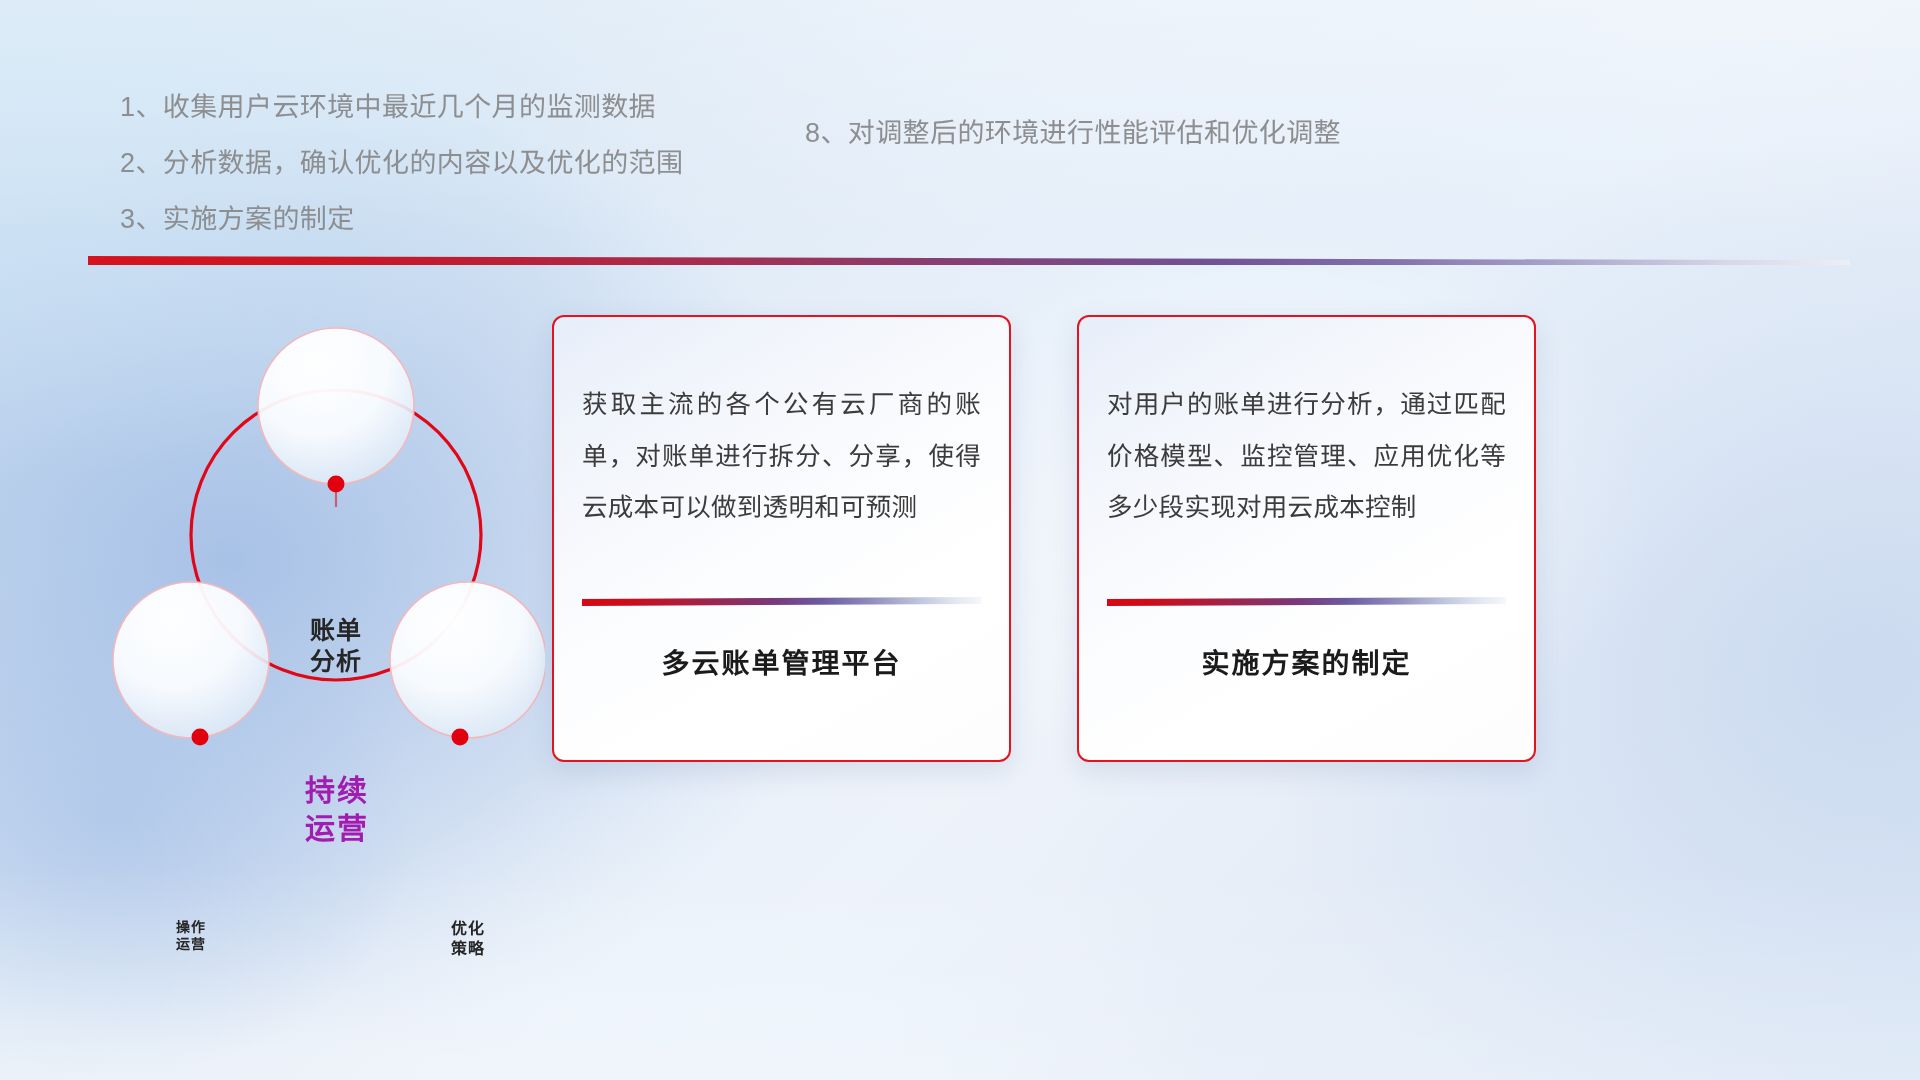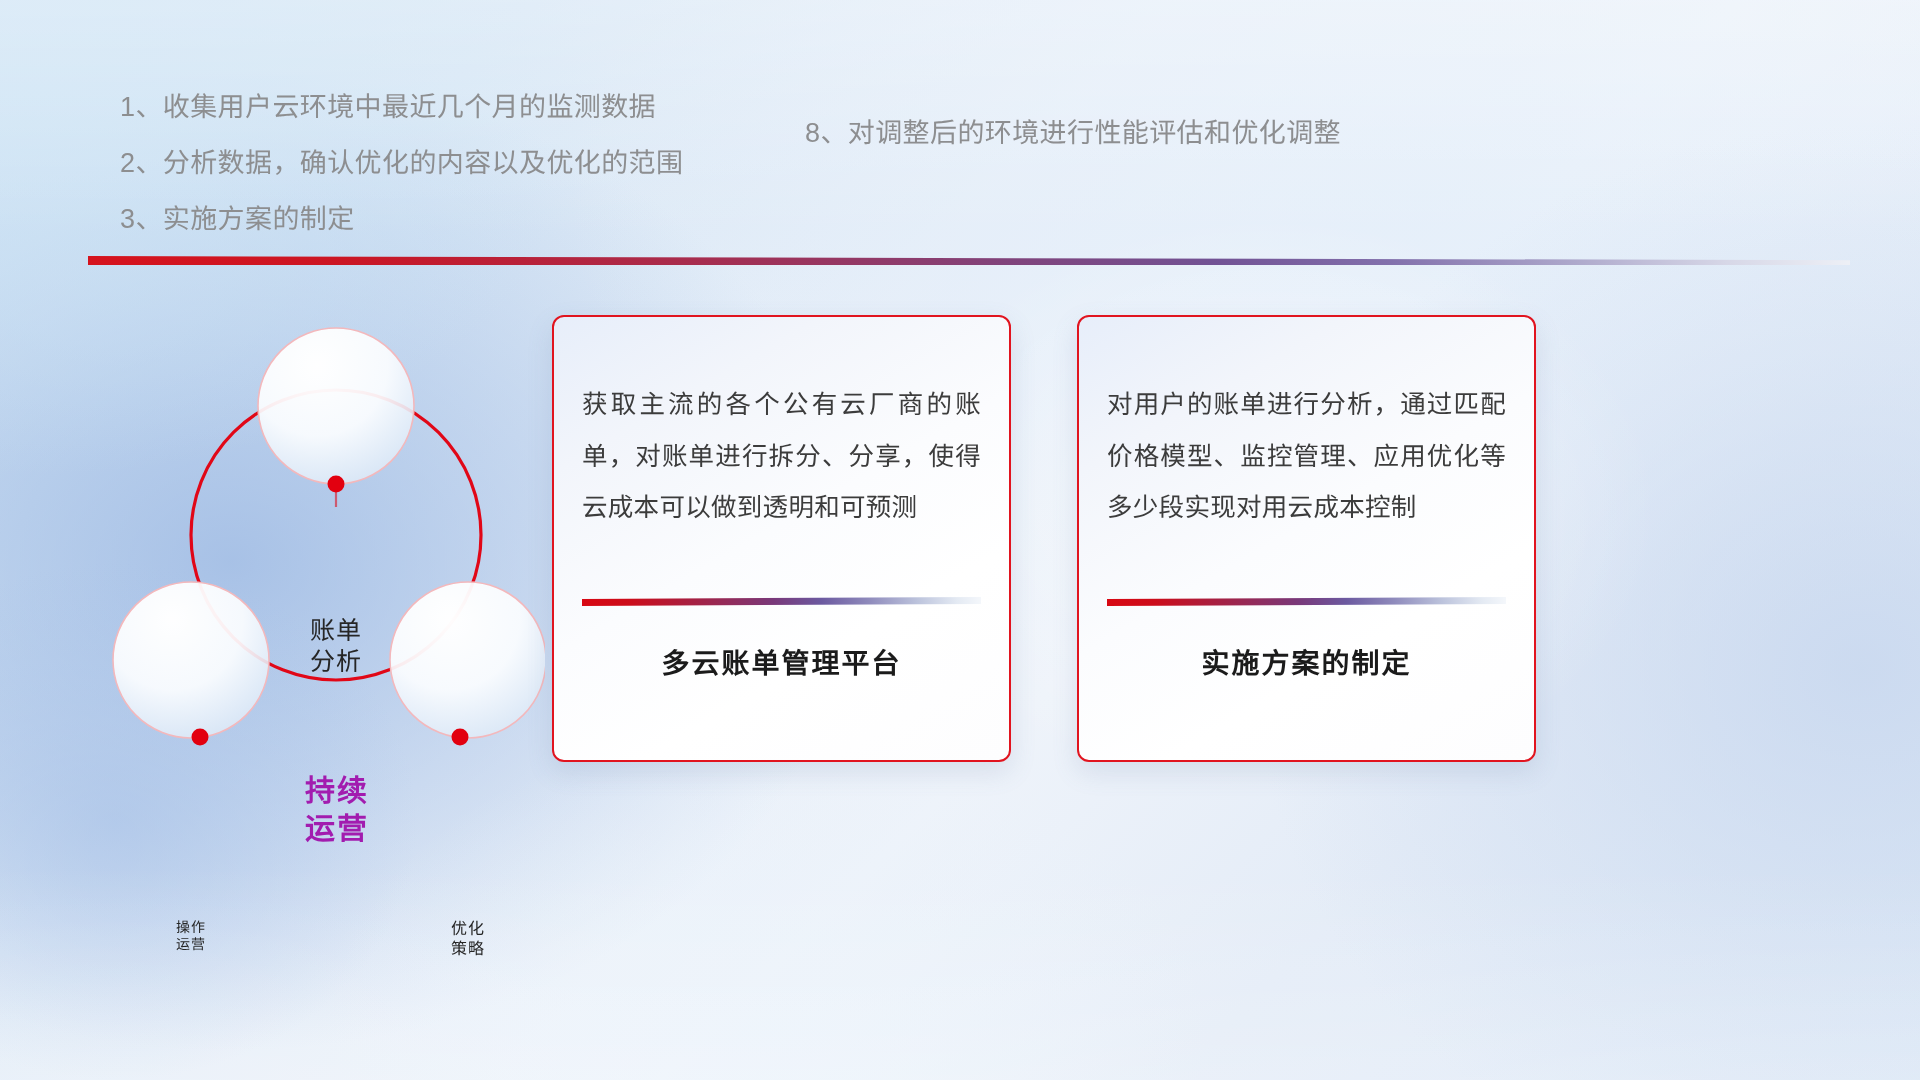--- a/index.html
+++ b/index.html
@@ -65,21 +65,21 @@
     background:linear-gradient(90deg,#d60812 0%,#cc0b18 14%,#a52244 34%,#7b3a74 52%,#6b4a8f 64%,#7d6aa8 74%,#a9a3c8 84%,#d6d6e6 93%,#eef0f6 100%);
     clip-path:polygon(0 0, 100% 46%, 100% 100%, 0 100%);
     opacity:.95;
   }
 
   
   #venn{position:absolute;left:75px;top:285px;width:470px;height:490px;}
   #venn svg{position:absolute;left:0;top:0;}
   .venn-label{
     position:absolute;text-align:center;
-    font-weight:normal;color:#262626;
+    font-weight:bold;color:#262626;
     line-height:1.22;white-space:pre-line;
     letter-spacing:1px;
   }
   .venn-label.top{left:181px;top:330px;width:160px;font-size:25px;}
   .venn-label.bl{left:46px;top:634px;width:140px;font-size:14px;}
   .venn-label.br{left:323px;top:634px;width:140px;font-size:16px;}
   .venn-center{
     position:absolute;left:182px;top:487px;width:160px;
     text-align:center;color:#a21caf;font-weight:bold;
     font-size:30px;line-height:1.28;white-space:pre-line;

